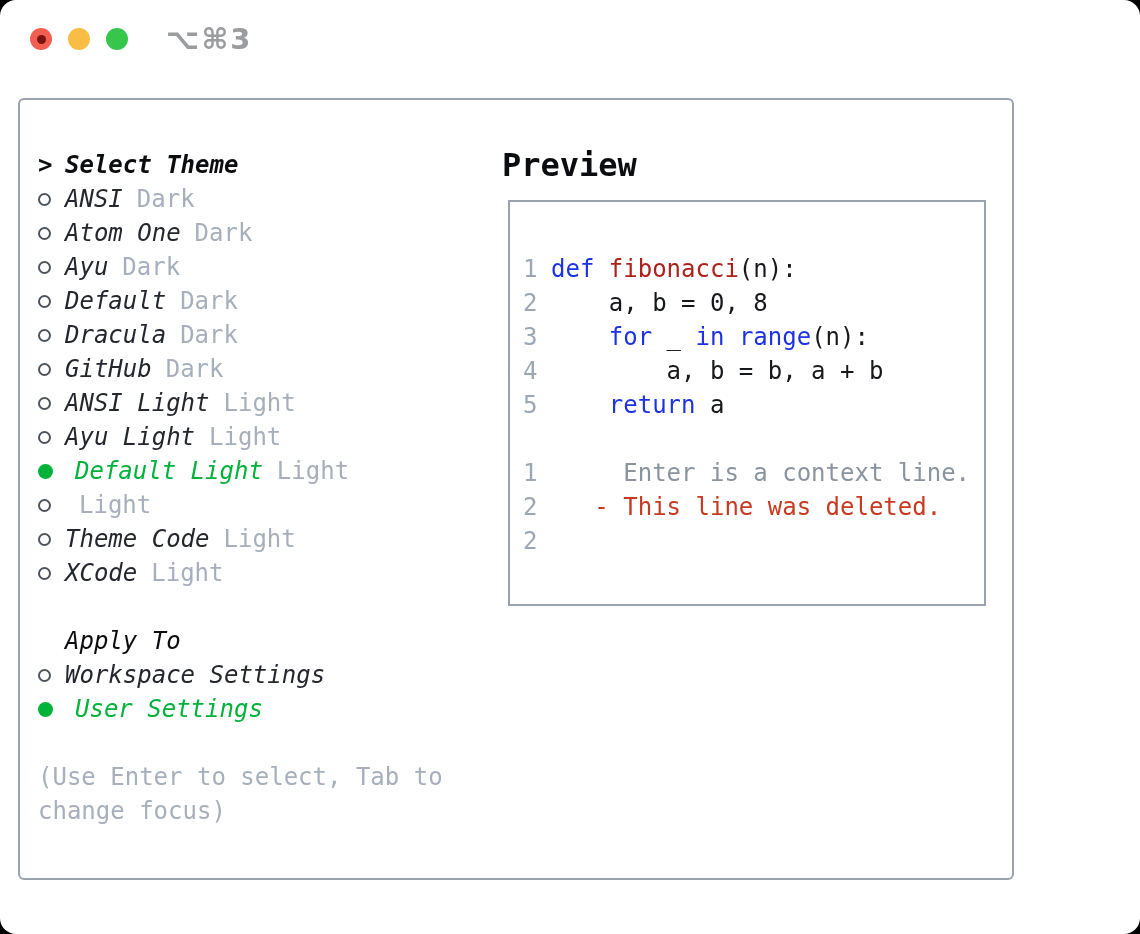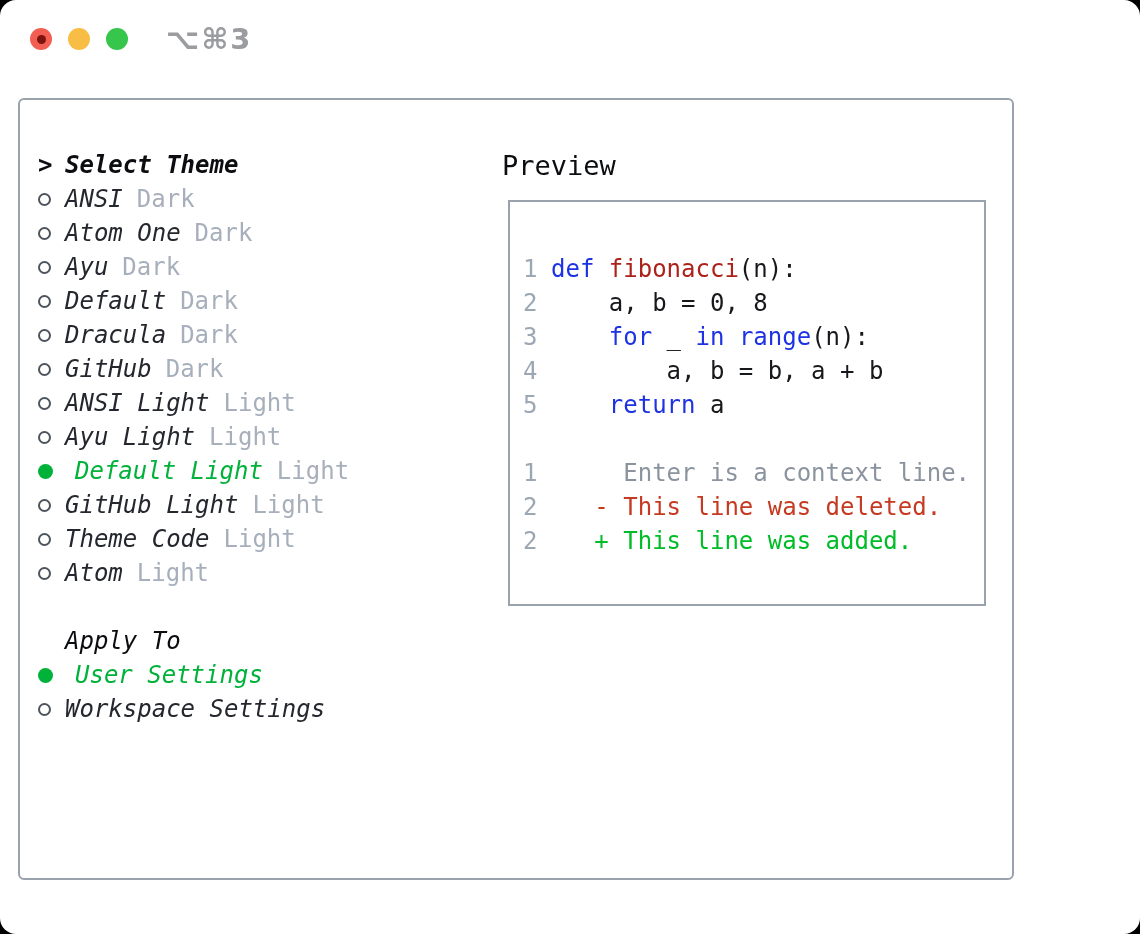--- a/index.html
+++ b/index.html
@@ -43,21 +43,21 @@
   .apply-heading{margin-top:34px;margin-left:27px;}
   .apply-heading .name{color:var(--heading);text-align:center;}
   .hint{
     margin-top:34px;font-size:24px;line-height:34px;color:var(--muted);
     width:446px;
   }
   
   .preview-heading{
     position:absolute;left:482px;top:48px;height:34px;
     display:flex;align-items:center;
-    font-size:27px;font-weight:400;color:var(--heading);
+    font-size:32px;font-weight:700;color:var(--heading);
   }
   .preview-box{
     position:absolute;left:488px;top:100px;width:478px;height:406px;
     box-sizing:border-box;border:2px solid var(--border);
     padding:50px 0 0 13px;background:#fff;
   }
   .pline{height:34px;display:flex;align-items:center;font-size:24px;white-space:pre;}
   .lnum{width:15px;margin-right:13px;color:var(--lnum);flex:none;}
   .seg-keyword{color:var(--c-keyword);}
   .seg-function{color:var(--c-function);}
@@ -148,64 +148,64 @@
             <span class="marker">
               <span class="fill"></span>
             </span>
             <span class="name">Default Light</span>
             <span class="tag">Light</span>
           </div>
           <div class="row">
             <span class="marker">
               <span class="ring"></span>
             </span>
-            <span class="name">GitHub Light</span>
             <span class="tag">Light</span>
           </div>
           <div class="row">
             <span class="marker">
               <span class="ring"></span>
             </span>
             <span class="name">Theme Code</span>
             <span class="tag">Light</span>
           </div>
           <div class="row">
             <span class="marker">
               <span class="ring"></span>
             </span>
-            <span class="name">Atom</span>
+            <span class="name">XCode</span>
             <span class="tag">Light</span>
           </div>
         </div>
       <div class="row apply-heading">
         <span class="name">Apply To</span>
       </div>
       <div id="apply-list">
+          <div class="row">
+            <span class="marker">
+              <span class="ring"></span>
+            </span>
+            <span class="name">Workspace Settings</span>
+          </div>
           <div class="row selected">
             <span class="marker">
               <span class="fill"></span>
             </span>
             <span class="name">User Settings</span>
           </div>
-          <div class="row">
-            <span class="marker">
-              <span class="ring"></span>
-            </span>
-            <span class="name">Workspace Settings</span>
-          </div>
         </div>
+      <div class="hint">(Use Enter to select, Tab to change focus)</div>
     </div>
 
     <div class="preview-heading">Preview</div>
     <div class="preview-box" id="preview-box">
         <div class="pline"><span class="lnum">1</span><span class="seg-keyword">def</span><span class="seg-plain"> </span><span class="seg-function">fibonacci</span><span class="seg-plain">(n):</span></div>
         <div class="pline"><span class="lnum">2</span><span class="seg-plain">    a, b = 0, 8</span></div>
         <div class="pline"><span class="lnum">3</span><span class="seg-plain">    </span><span class="seg-keyword">for</span><span class="seg-plain"> _ </span><span class="seg-keyword">in</span><span class="seg-plain"> </span><span class="seg-keyword">range</span><span class="seg-plain">(n):</span></div>
         <div class="pline"><span class="lnum">4</span><span class="seg-plain">        a, b = b, a + b</span></div>
         <div class="pline"><span class="lnum">5</span><span class="seg-plain">    </span><span class="seg-keyword">return</span><span class="seg-plain"> a</span></div>
         <div class="pline"><span class="lnum"></span></div>
         <div class="pline"><span class="lnum">1</span><span class="seg-context">     Enter is a context line.</span></div>
         <div class="pline"><span class="lnum">2</span><span class="seg-deleted">   - This line was deleted.</span></div>
-        <div class="pline"><span class="lnum">2</span><span class="seg-added">   + This line was added.</span></div>
+        <div class="pline"><span class="lnum">2</span></div>
       </div>
 
   </div>
 </div>
 
 </body></html>

